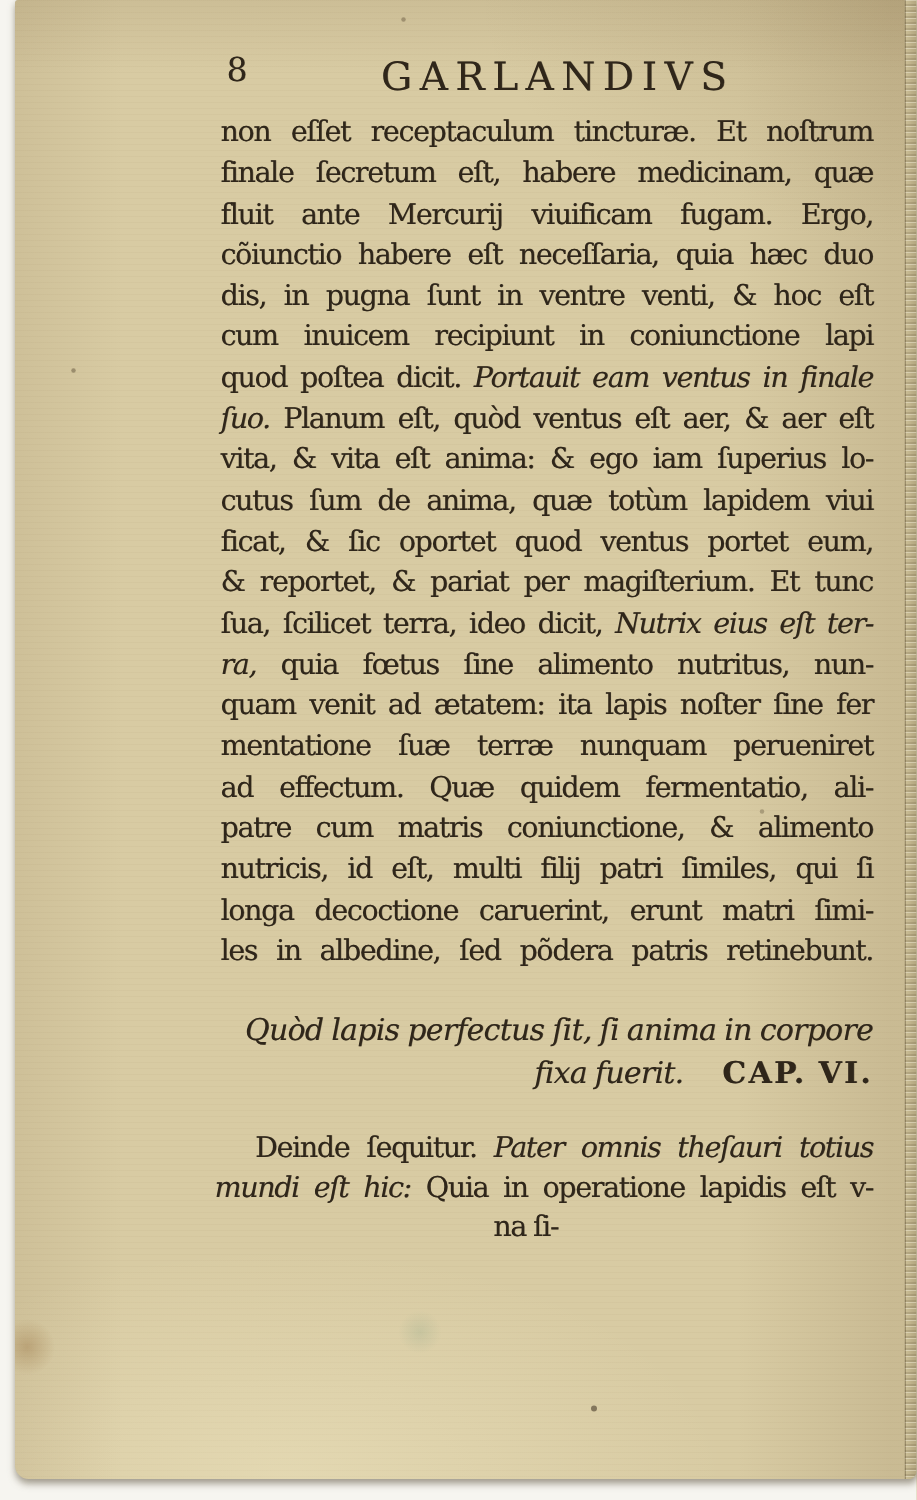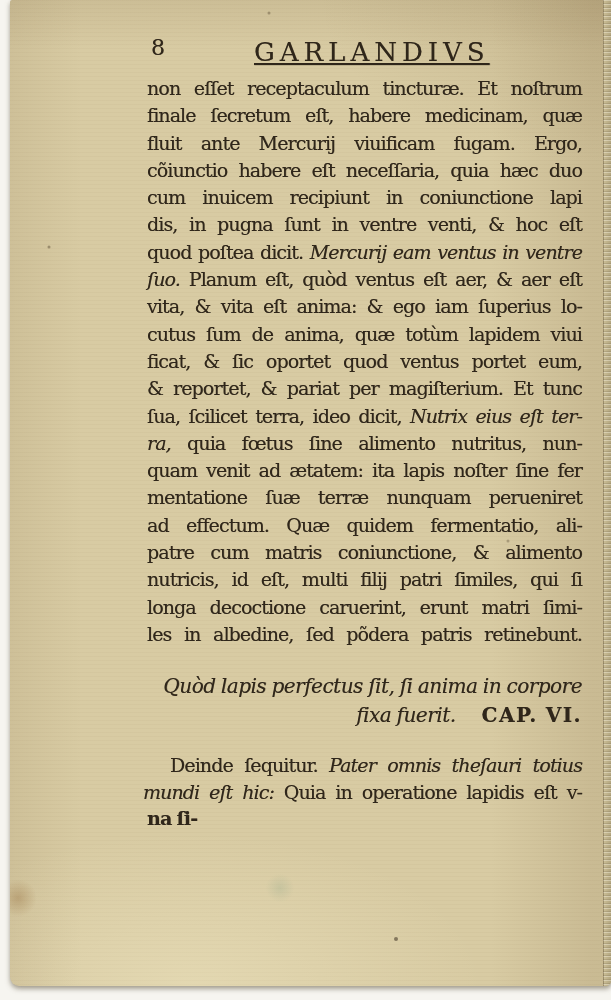--- a/index.html
+++ b/index.html
@@ -33,49 +33,49 @@
   #specks{
     position:absolute;left:0;top:0;width:2px;height:2px;border-radius:50%;
     box-shadow:
       385px 938px 0 1px rgba(60,48,32,.55),
       38px 246px 0 0.5px rgba(70,55,35,.40),
       258px 12px 0 0.5px rgba(70,55,35,.35),
       497px 540px 0 0.5px rgba(70,55,35,.30);
   }
   .ink{color:#2f261a;text-shadow:0.3px 0.3px 0 rgba(47,38,26,.5);}
   #pagenum{position:absolute;left:141px;top:36px;font-size:22px;line-height:24px;}
-  #title{position:absolute;left:244px;top:39px;font-size:26px;line-height:26px;letter-spacing:5px;text-decoration:underline;}
+  #title{position:absolute;left:244px;top:39px;font-size:26px;line-height:26px;letter-spacing:5px;}
   #textblock{
     position:absolute;left:137px;top:75px;width:435px;
     font-size:19px;line-height:27.3px;letter-spacing:-0.9px;word-spacing:-0.5px;
   }
   .line{position:relative;}
   .l-body{height:27.3px;text-align:justify;text-align-last:justify;}
   .l-heading{height:29px;text-align:right;font-size:20px;letter-spacing:-0.5px;}
   .l-indent{height:26.5px;padding-left:23px;text-align:justify;text-align-last:justify;}
   .l-hang{height:26.5px;margin-left:-4px;text-align:justify;text-align-last:justify;}
-  .l-catch{height:26.5px;text-align:left;padding-right:28px;font-weight:bold;}
+  .l-catch{height:26.5px;text-align:center;padding-right:28px;}
   .l-spacer{}
   .it{font-style:italic;}
   .ls{font-style:normal;letter-spacing:1.5px;margin-left:26px;font-weight:bold;}
 </style>
 </head>
 <body>
 
 <div id="page">
   <div id="pagenum" class="ink">8</div>
   <div id="title" class="ink">GARLANDIVS</div>
   <div id="textblock" class="ink">
       <div class="line l-body"><span>non eſſet receptaculum tincturæ. Et noſtrum</span></div>
       <div class="line l-body"><span>finale ſecretum eſt, habere medicinam, quæ</span></div>
       <div class="line l-body"><span>fluit ante Mercurij viuificam fugam. Ergo,</span></div>
       <div class="line l-body"><span>cõiunctio habere eſt neceſſaria, quia hæc duo</span></div>
+      <div class="line l-body"><span>dis, in pugna ſunt in ventre venti, &amp; hoc eſt</span></div>
       <div class="line l-body"><span>cum inuicem recipiunt in coniunctione lapi</span></div>
-      <div class="line l-body"><span>dis, in pugna ſunt in ventre venti, &amp; hoc eſt</span></div>
-      <div class="line l-body"><span>quod poſtea dicit. </span><span class="it">Mercurij eam ventus in ventre</span></div>
+      <div class="line l-body"><span>quod poſtea dicit. </span><span class="it">Portauit eam ventus in finale</span></div>
       <div class="line l-body"><span class="it">ſuo.</span><span> Planum eſt, quòd ventus eſt aer, &amp; aer eſt</span></div>
       <div class="line l-body"><span>vita, &amp; vita eſt anima: &amp; ego iam ſuperius lo-</span></div>
       <div class="line l-body"><span>cutus ſum de anima, quæ totùm lapidem viui</span></div>
       <div class="line l-body"><span>ficat, &amp; ſic oportet quod ventus portet eum,</span></div>
       <div class="line l-body"><span>&amp; reportet, &amp; pariat per magiſterium. Et tunc</span></div>
       <div class="line l-body"><span>ſua, ſcilicet terra, ideo dicit, </span><span class="it">Nutrix eius eſt ter-</span></div>
       <div class="line l-body"><span class="it">ra,</span><span> quia fœtus ſine alimento nutritus, nun-</span></div>
       <div class="line l-body"><span>quam venit ad ætatem: ita lapis noſter ſine fer</span></div>
       <div class="line l-body"><span>mentatione ſuæ terræ nunquam perueniret</span></div>
       <div class="line l-body"><span>ad effectum. Quæ quidem fermentatio, ali-</span></div>

